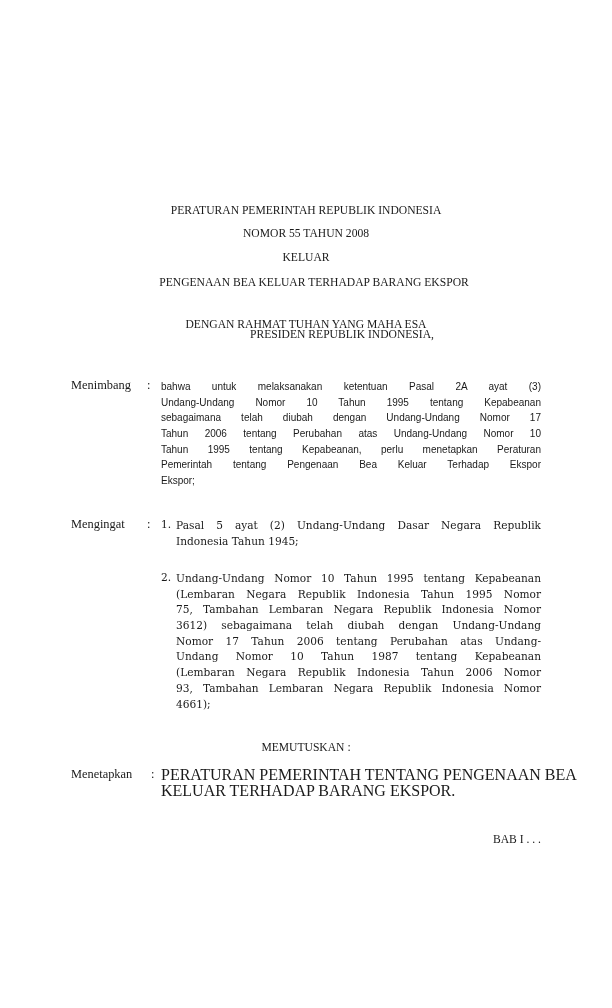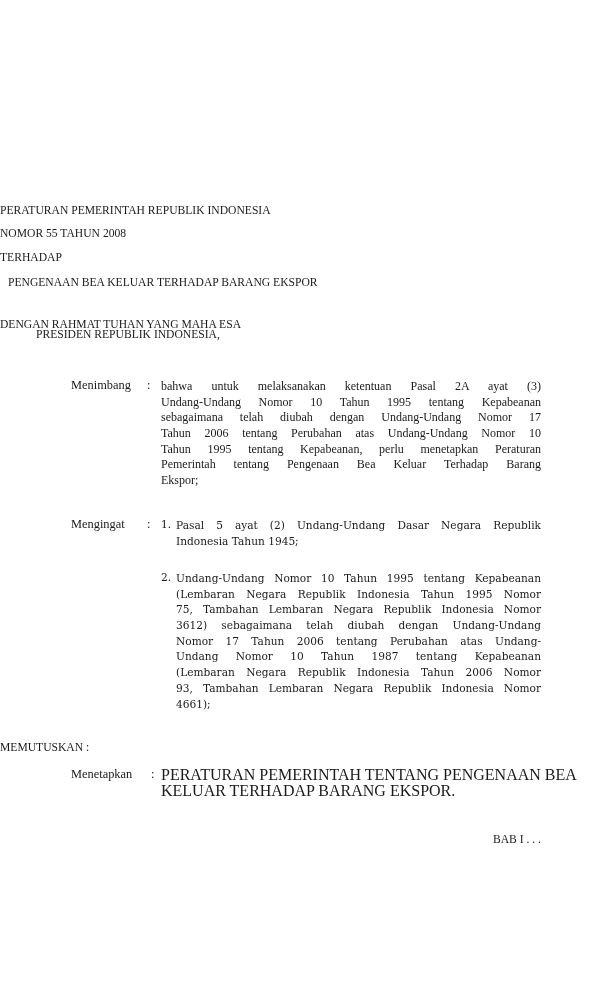--- a/index.html
+++ b/index.html
@@ -1,58 +1,58 @@
 <!DOCTYPE html>
 <html><head>
 <meta charset="utf-8">
 <style>
   html, body { margin: 0; padding: 0; background: #ffffff; }
   body { width: 612px; height: 1008px; position: relative; overflow: hidden;
          font-family: "DejaVu Serif", "Liberation Serif", serif; color: #1a1a1a; }
   .page { position: absolute; left: 0; top: 0; width: 612px; height: 1008px; background: #fff; }
-  .center { position: absolute; left: 0; width: 612px; 
+  .center { position: absolute; left: 0; width: 612px; text-align: center;
             font-family: "Liberation Serif", serif; font-size: 11.6px; letter-spacing: 0; white-space: nowrap; }
   .label { position: absolute; left: 71px; font-family: "Liberation Serif", serif; font-size: 12.4px; white-space: nowrap; }
   .colon { position: absolute; font-family: "Liberation Serif", serif; font-size: 12.4px; }
-  .body-text { position: absolute; left: 161px; width: 380px; font-family: Liberation Serif, serif;
-               font-size: 12px; line-height: 15.7px; text-align: justify; }
+  .body-text { position: absolute; left: 161px; width: 380px; font-family: Liberation Sans, sans-serif;
+               font-size: 10px; line-height: 15.7px; text-align: justify; }
   .body-text .line { display: block; text-align: justify; text-align-last: justify; white-space: nowrap; height: 15.7px; }
   .body-text .line.last { text-align-last: left; }
   .num { position: absolute; left: 161px; font-family: "DejaVu Serif", serif; font-size: 10.6px; }
   .item-text { position: absolute; left: 176px; width: 365px; font-family: "DejaVu Serif", serif;
                font-size: 10.6px; line-height: 15.7px; }
   .item-text .line { display: block; text-align-last: justify; white-space: nowrap; height: 15.7px; text-align: center; }
   .item-text .line.last { text-align-last: left; }
   .caps { position: absolute; left: 161px; width: 380px; font-family: "Liberation Serif", serif;
           font-size: 16px; line-height: 15.7px; }
   .caps .line { display: block; text-align-last: justify; white-space: nowrap; height: 15.7px; }
   .caps .line.last { text-align-last: left; }
   .footer { position: absolute; right: 71px; font-family: "Liberation Serif", serif; font-size: 11.6px; white-space: nowrap; }
 </style>
 </head>
 <body>
 
 <div class="page">
 
   <div class="center" style="top:204px;">PERATURAN PEMERINTAH REPUBLIK INDONESIA</div>
   <div class="center" style="top:227px;">NOMOR  55  TAHUN 2008</div>
-  <div class="center" style="top:251px;">TERHADAP</div>
+  <div class="center" style="top:251px;">KELUAR</div>
   <div class="center" style="top:276px;margin-left:8px;">PENGENAAN BEA KELUAR TERHADAP BARANG EKSPOR</div>
   <div class="center" style="top:318px;">DENGAN RAHMAT TUHAN YANG MAHA ESA</div>
   <div class="center" style="top:328px;padding-left:36px;">PRESIDEN REPUBLIK INDONESIA,</div>
 
   <div class="label" style="top:378px;text-align:center;">Menimbang</div>
   <div class="colon" style="top:378px; left:147px;">:</div>
   <div class="body-text" style="top:379px;">
     <span class="line">bahwa untuk melaksanakan  ketentuan Pasal 2A ayat (3)</span>
     <span class="line">Undang-Undang Nomor 10 Tahun 1995 tentang Kepabeanan</span>
     <span class="line">sebagaimana telah diubah dengan Undang-Undang Nomor 17</span>
     <span class="line">Tahun 2006 tentang Perubahan atas Undang-Undang Nomor 10</span>
     <span class="line">Tahun 1995 tentang Kepabeanan, perlu menetapkan Peraturan</span>
-    <span class="line">Pemerintah tentang Pengenaan Bea Keluar Terhadap Barang</span>
+    <span class="line">Pemerintah tentang Pengenaan Bea Keluar Terhadap Ekspor</span>
     <span class="line last">Ekspor;</span>
   </div>
 
   <div class="label" style="top:517px;">Mengingat</div>
   <div class="colon" style="top:517px; left:147px;">:</div>
 
   <div class="num" style="top:518px;">1.</div>
   <div class="item-text" style="top:518px;">
     <span class="line">Pasal 5 ayat (2) Undang-Undang Dasar Negara Republik</span>
     <span class="line last">Indonesia Tahun 1945;</span>

